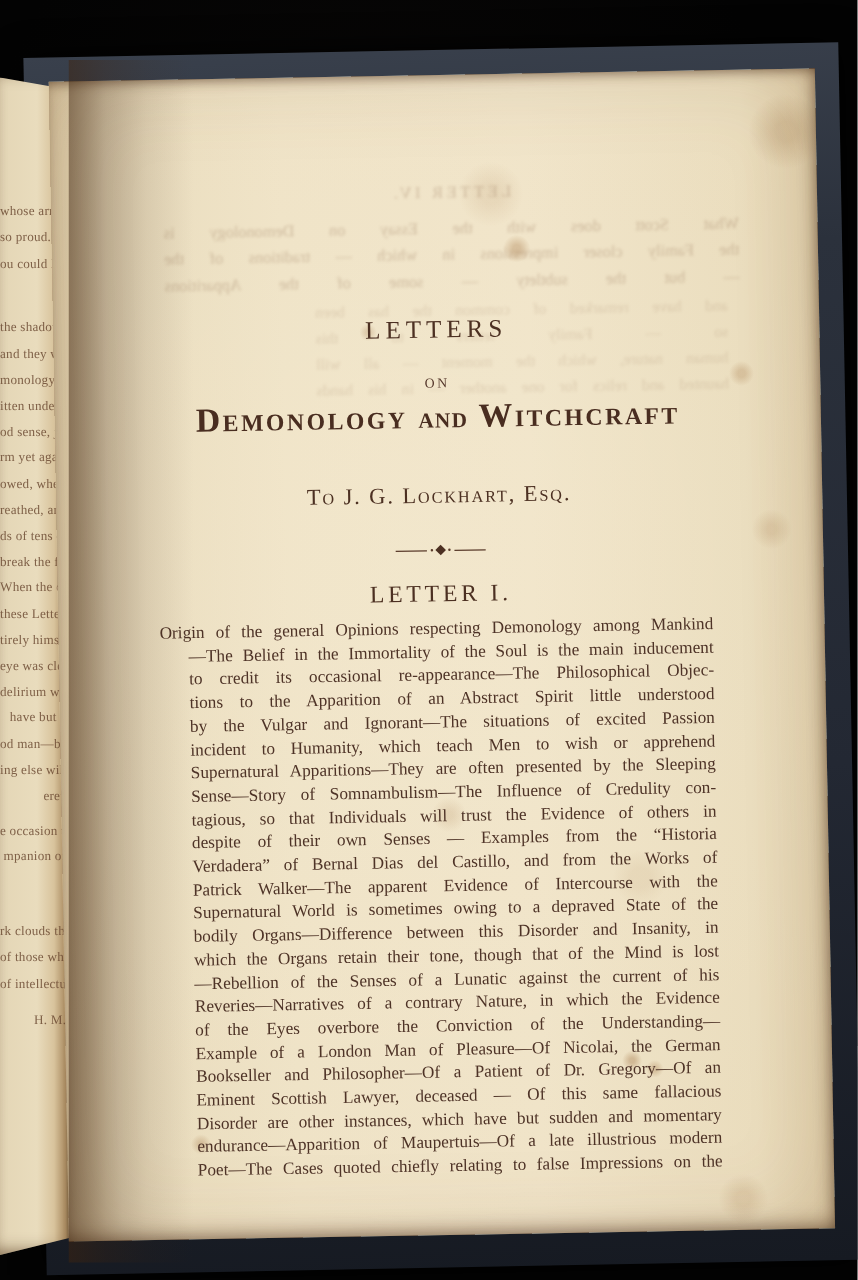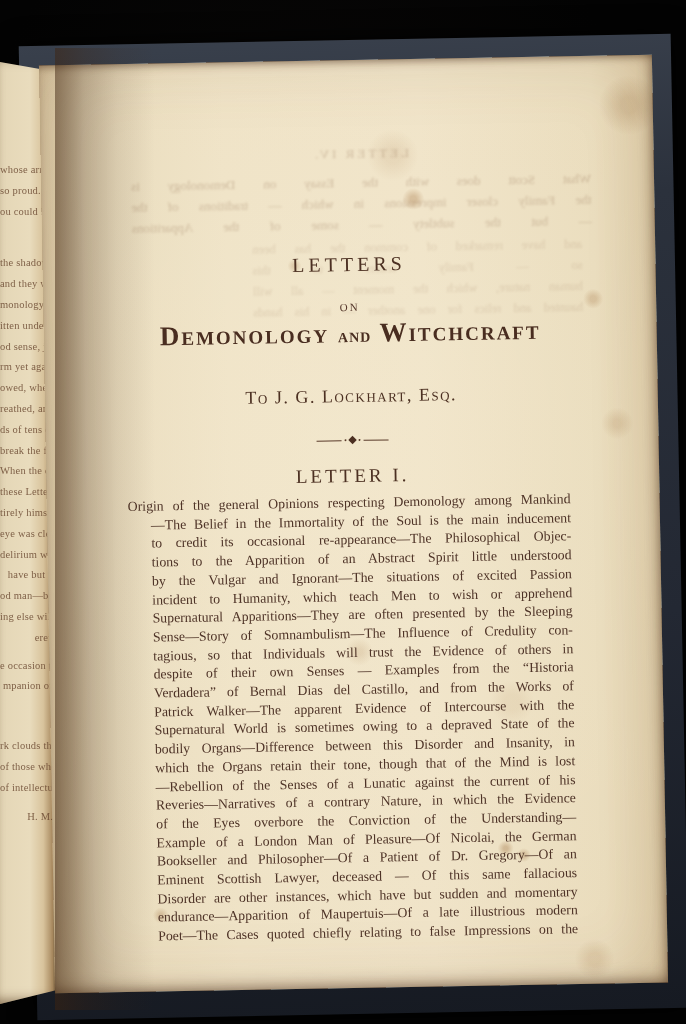--- a/index.html
+++ b/index.html
@@ -71,21 +71,21 @@
     font-size:20px;letter-spacing:4px;color:#4c3022;font-weight:normal;margin:0;
   }
   .series-conj{
     position:absolute;left:0;top:238px;width:100%;text-align:center;
     font-variant:small-caps;font-size:15px;letter-spacing:2px;color:#54362a;
   }
   .main-title{
     position:absolute;left:0;top:258px;width:100%;text-align:center;
     font-variant:small-caps;font-size:27px;letter-spacing:2px;color:#492d20;margin:0;white-space:nowrap;
   }
-  .main-title .conj{font-size:20px;letter-spacing:1px;}
+  .main-title .conj{font-size:24px;letter-spacing:1px;}
   .dedication{
     position:absolute;left:0;top:326px;width:100%;text-align:center;
     font-variant:small-caps;font-size:18px;letter-spacing:1.5px;color:#4c3022;
   }
   .ornament{
     position:absolute;left:0;top:376px;width:100%;height:8px;
     display:flex;align-items:center;justify-content:center;gap:3px;
   }
   .orn-line{width:25px;height:1px;background:#5a3b2b;}
   .orn-dot{width:2px;height:2px;background:#5a3b2b;border-radius:50%;}

